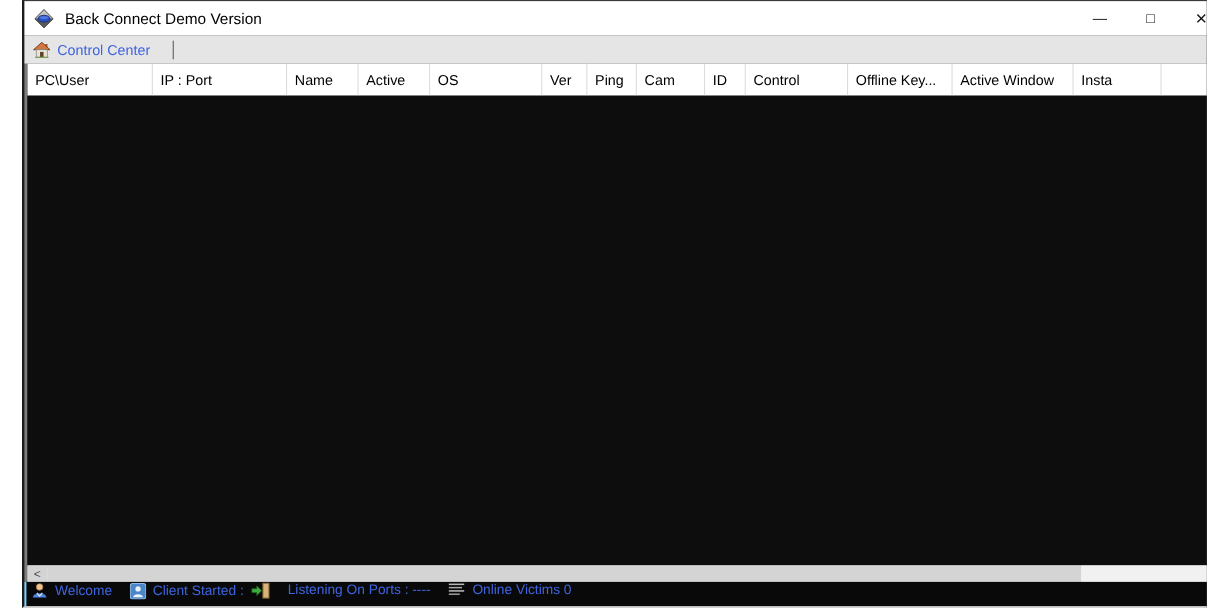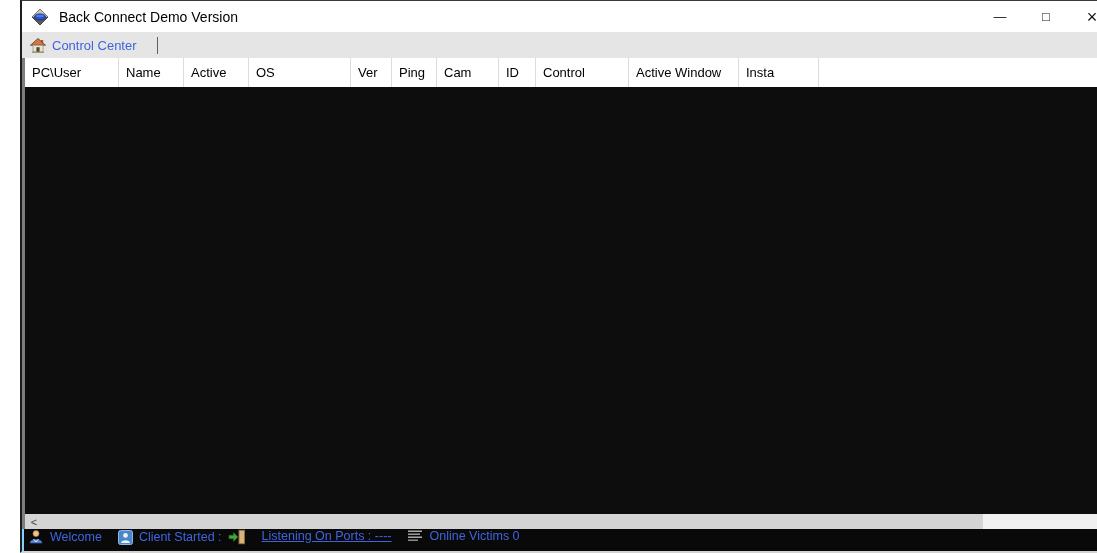--- a/index.html
+++ b/index.html
@@ -70,21 +70,21 @@
   
   .statusbar {
     height:22px; flex:0 0 22px; background:#090909;
     display:flex; align-items:flex-start; padding-left:4px;
     color:#3f64e0; font-size:12.5px; white-space:nowrap;
     border-left:2px solid #7dd3fc;
   }
   .sb-panel { display:flex; align-items:center; }
   .sb-panel .txt { margin-left:6px; }
   .p-client { margin-left:16px; }
-  .p-listen { margin-left:10px;text-decoration:underline; }
+  .p-listen { margin-left:10px; }
   .p-victims { margin-left:8px; }
   .door-icon-wrap { margin-left:6px; display:flex; align-items:center; }
   svg { display:block; }
 </style>
 </head>
 <body>
 
 <div class="window">
 
   <div class="titlebar">
@@ -123,29 +123,31 @@
         </svg>
       </span>
       <span>Control Center</span>
     </div>
     <div class="menu-sep"></div>
   </div>
 
   <div class="list-region">
 
     <div class="header-row">
-      <div class="hcell" style="width:94px">PC\User</div>
+      <div class="hcell" style="width:114px">PC\User</div>
+      <div class="hcell" style="width:122px">IP : Port</div>
       <div class="hcell" style="width:65px">Name</div>
       <div class="hcell" style="width:65px">Active</div>
       <div class="hcell" style="width:102px">OS</div>
       <div class="hcell" style="width:41px">Ver</div>
       <div class="hcell" style="width:45px">Ping</div>
       <div class="hcell" style="width:62px">Cam</div>
       <div class="hcell" style="width:37px">ID</div>
       <div class="hcell" style="width:93px">Control</div>
+      <div class="hcell" style="width:95px">Offline Key...</div>
       <div class="hcell" style="width:110px">Active Window</div>
       <div class="hcell" style="width:80px">Insta</div>
     </div>
 
     <div class="list-body"></div>
 
     <div class="hscroll">
       <button class="sb-btn left">
         <span>&lt;</span>
       </button>

